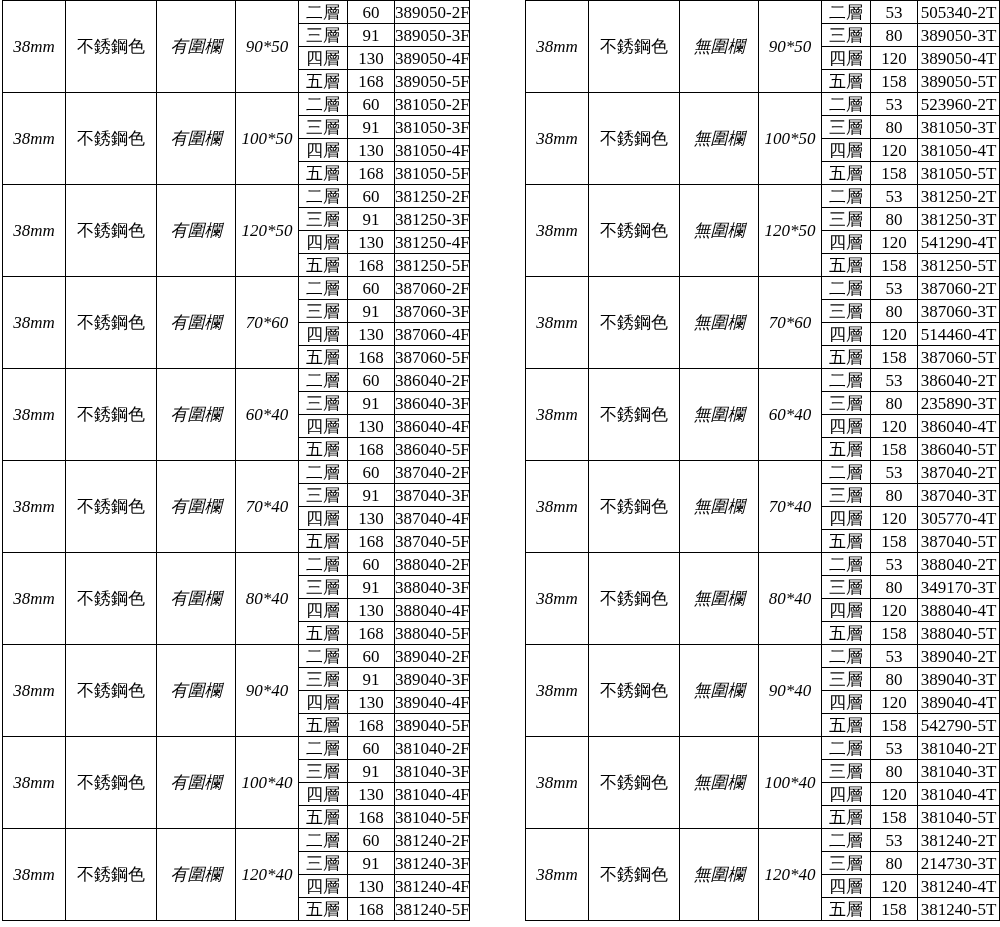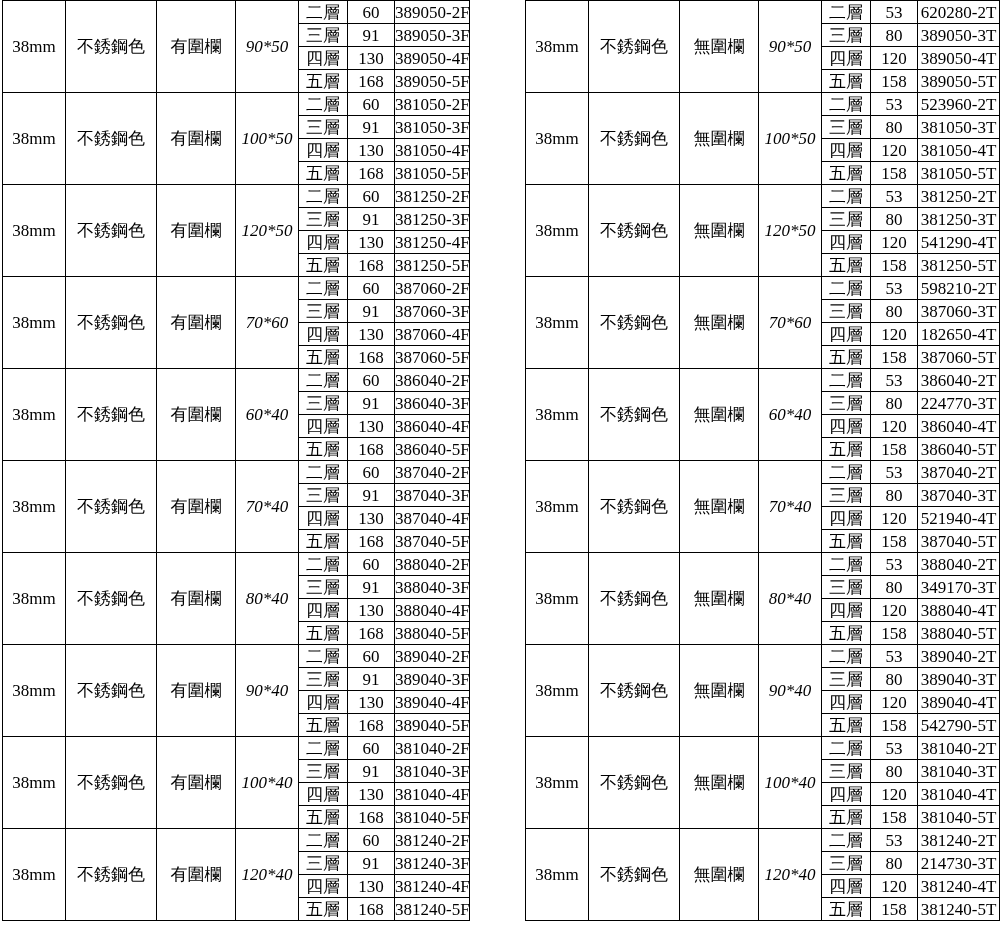--- a/index.html
+++ b/index.html
@@ -51,28 +51,30 @@
     font-size: 17px;
     line-height: 1;
     height: 22px;
     white-space: nowrap;
     overflow: hidden;
   }
   td.c-size {
     width: 62px;
     font-family: "Liberation Serif", serif;
     font-size: 16px;
+    font-style: italic;
   }
   td.c-color {
     width: 90px;
     font-size: 18px;
   }
   td.c-fence {
     width: 78px;
     font-size: 18px;
+    font-style: italic;
   }
   td.c-dim {
     width: 62px;
     font-size: 17px;
     font-style: italic;
   }
   td.c-layer {
     width: 48px;
     font-size: 18px;
   }
@@ -345,21 +347,21 @@
   <div class="table-wrap right">
     <table class="spec">
       <tbody>
           <tr>
             <td class="c-size merged" rowspan="4">38mm</td>
             <td class="c-color merged" rowspan="4">不銹鋼色</td>
             <td class="c-fence merged" rowspan="4">無圍欄</td>
             <td class="c-dim merged" rowspan="4">90*50</td>
             <td class="c-layer">二層</td>
             <td class="c-num">53</td>
-            <td class="c-code">620280-2T</td>
+            <td class="c-code">505340-2T</td>
           </tr>
           <tr>
             <td class="c-layer">三層</td>
             <td class="c-num">80</td>
             <td class="c-code">389050-3T</td>
           </tr>
           <tr>
             <td class="c-layer">四層</td>
             <td class="c-num">120</td>
             <td class="c-code">389050-4T</td>
@@ -417,50 +419,50 @@
             <td class="c-num">158</td>
             <td class="c-code">381250-5T</td>
           </tr>
           <tr>
             <td class="c-size merged" rowspan="4">38mm</td>
             <td class="c-color merged" rowspan="4">不銹鋼色</td>
             <td class="c-fence merged" rowspan="4">無圍欄</td>
             <td class="c-dim merged" rowspan="4">70*60</td>
             <td class="c-layer">二層</td>
             <td class="c-num">53</td>
-            <td class="c-code">598210-2T</td>
+            <td class="c-code">387060-2T</td>
           </tr>
           <tr>
             <td class="c-layer">三層</td>
             <td class="c-num">80</td>
             <td class="c-code">387060-3T</td>
           </tr>
           <tr>
             <td class="c-layer">四層</td>
             <td class="c-num">120</td>
-            <td class="c-code">182650-4T</td>
+            <td class="c-code">514460-4T</td>
           </tr>
           <tr>
             <td class="c-layer">五層</td>
             <td class="c-num">158</td>
             <td class="c-code">387060-5T</td>
           </tr>
           <tr>
             <td class="c-size merged" rowspan="4">38mm</td>
             <td class="c-color merged" rowspan="4">不銹鋼色</td>
             <td class="c-fence merged" rowspan="4">無圍欄</td>
             <td class="c-dim merged" rowspan="4">60*40</td>
             <td class="c-layer">二層</td>
             <td class="c-num">53</td>
             <td class="c-code">386040-2T</td>
           </tr>
           <tr>
             <td class="c-layer">三層</td>
             <td class="c-num">80</td>
-            <td class="c-code">224770-3T</td>
+            <td class="c-code">235890-3T</td>
           </tr>
           <tr>
             <td class="c-layer">四層</td>
             <td class="c-num">120</td>
             <td class="c-code">386040-4T</td>
           </tr>
           <tr>
             <td class="c-layer">五層</td>
             <td class="c-num">158</td>
             <td class="c-code">386040-5T</td>
@@ -475,21 +477,21 @@
             <td class="c-code">387040-2T</td>
           </tr>
           <tr>
             <td class="c-layer">三層</td>
             <td class="c-num">80</td>
             <td class="c-code">387040-3T</td>
           </tr>
           <tr>
             <td class="c-layer">四層</td>
             <td class="c-num">120</td>
-            <td class="c-code">521940-4T</td>
+            <td class="c-code">305770-4T</td>
           </tr>
           <tr>
             <td class="c-layer">五層</td>
             <td class="c-num">158</td>
             <td class="c-code">387040-5T</td>
           </tr>
           <tr>
             <td class="c-size merged" rowspan="4">38mm</td>
             <td class="c-color merged" rowspan="4">不銹鋼色</td>
             <td class="c-fence merged" rowspan="4">無圍欄</td>

